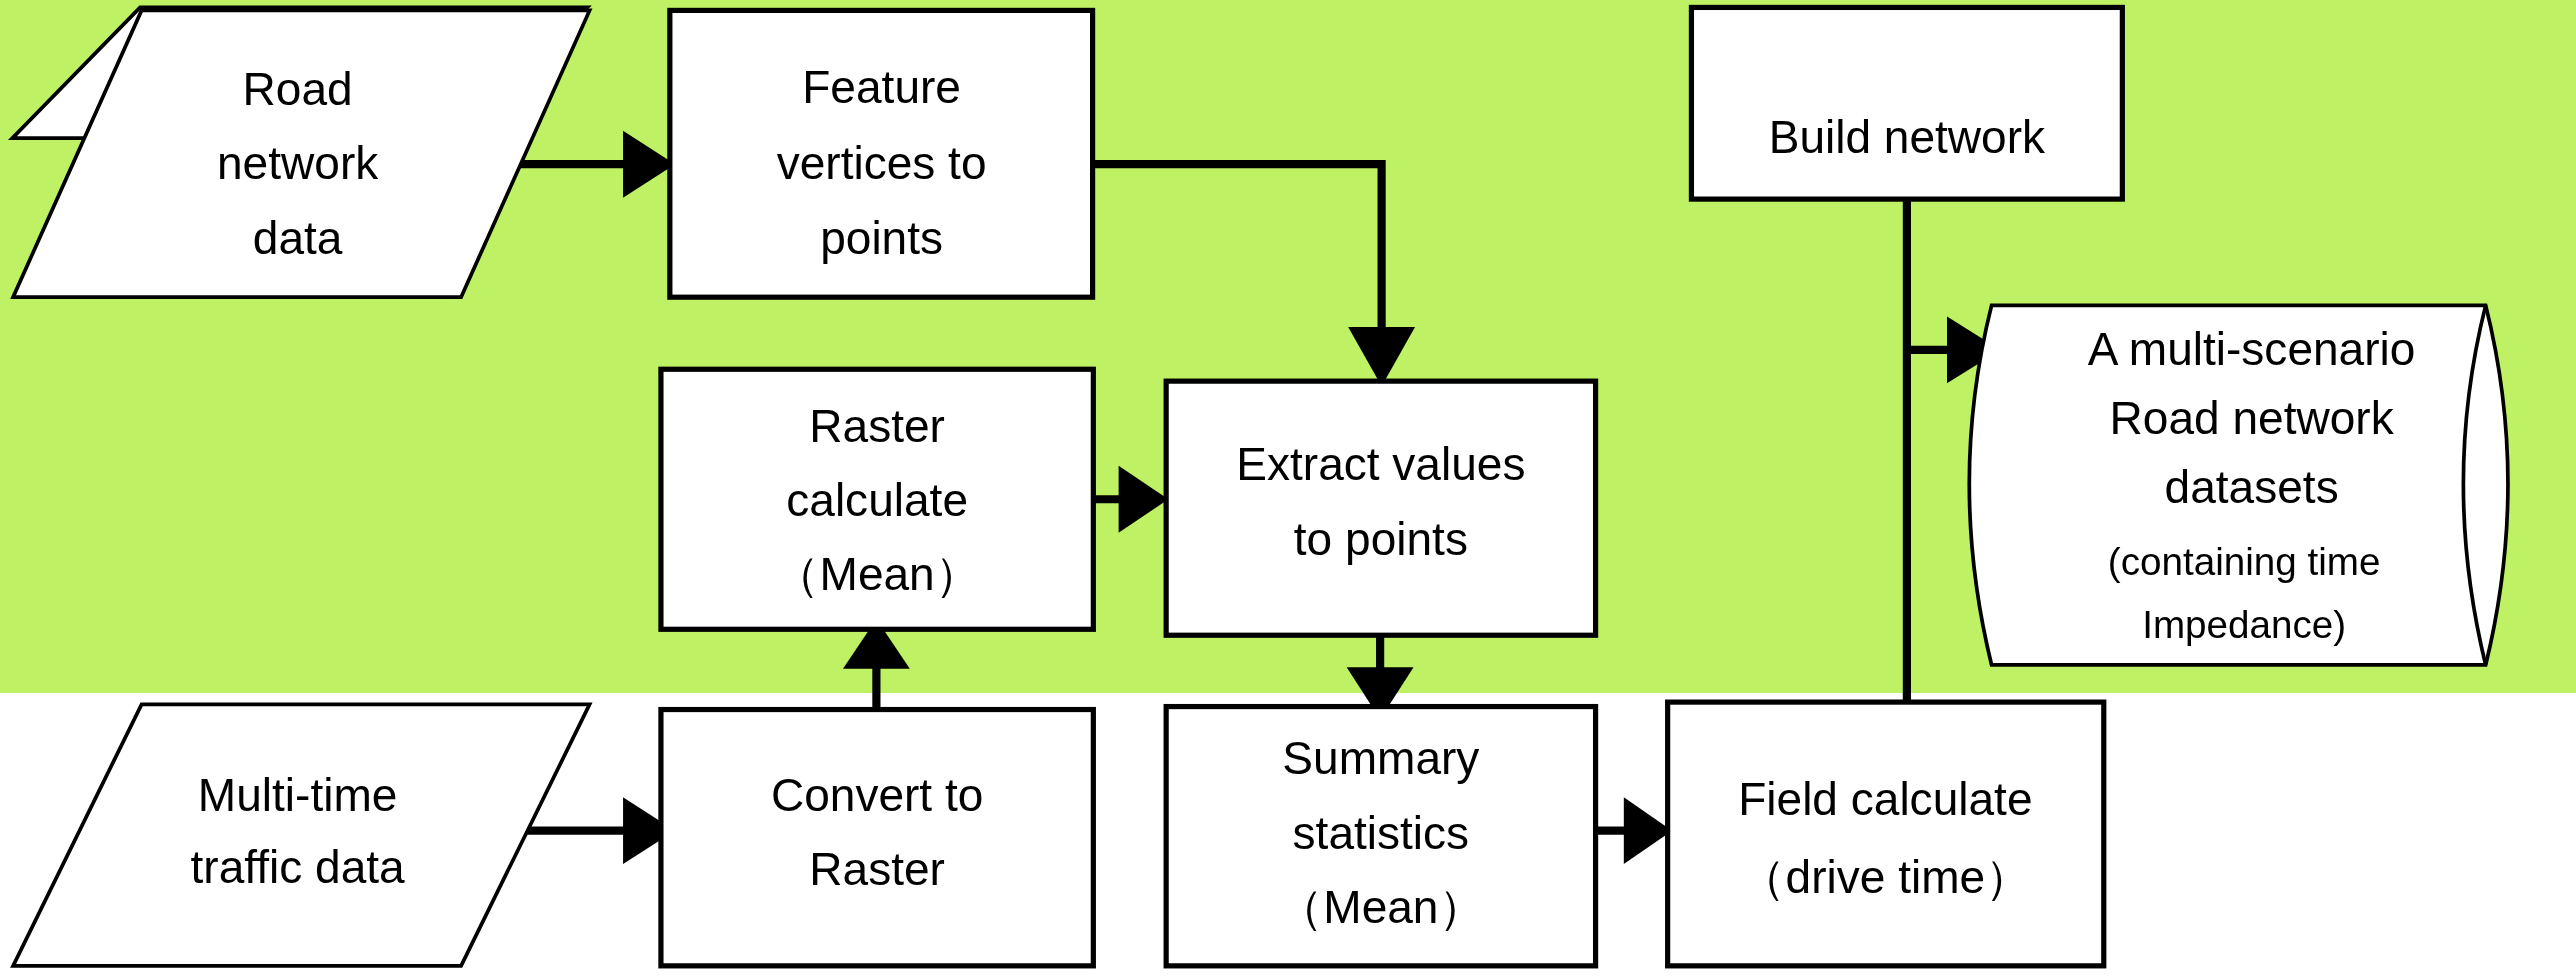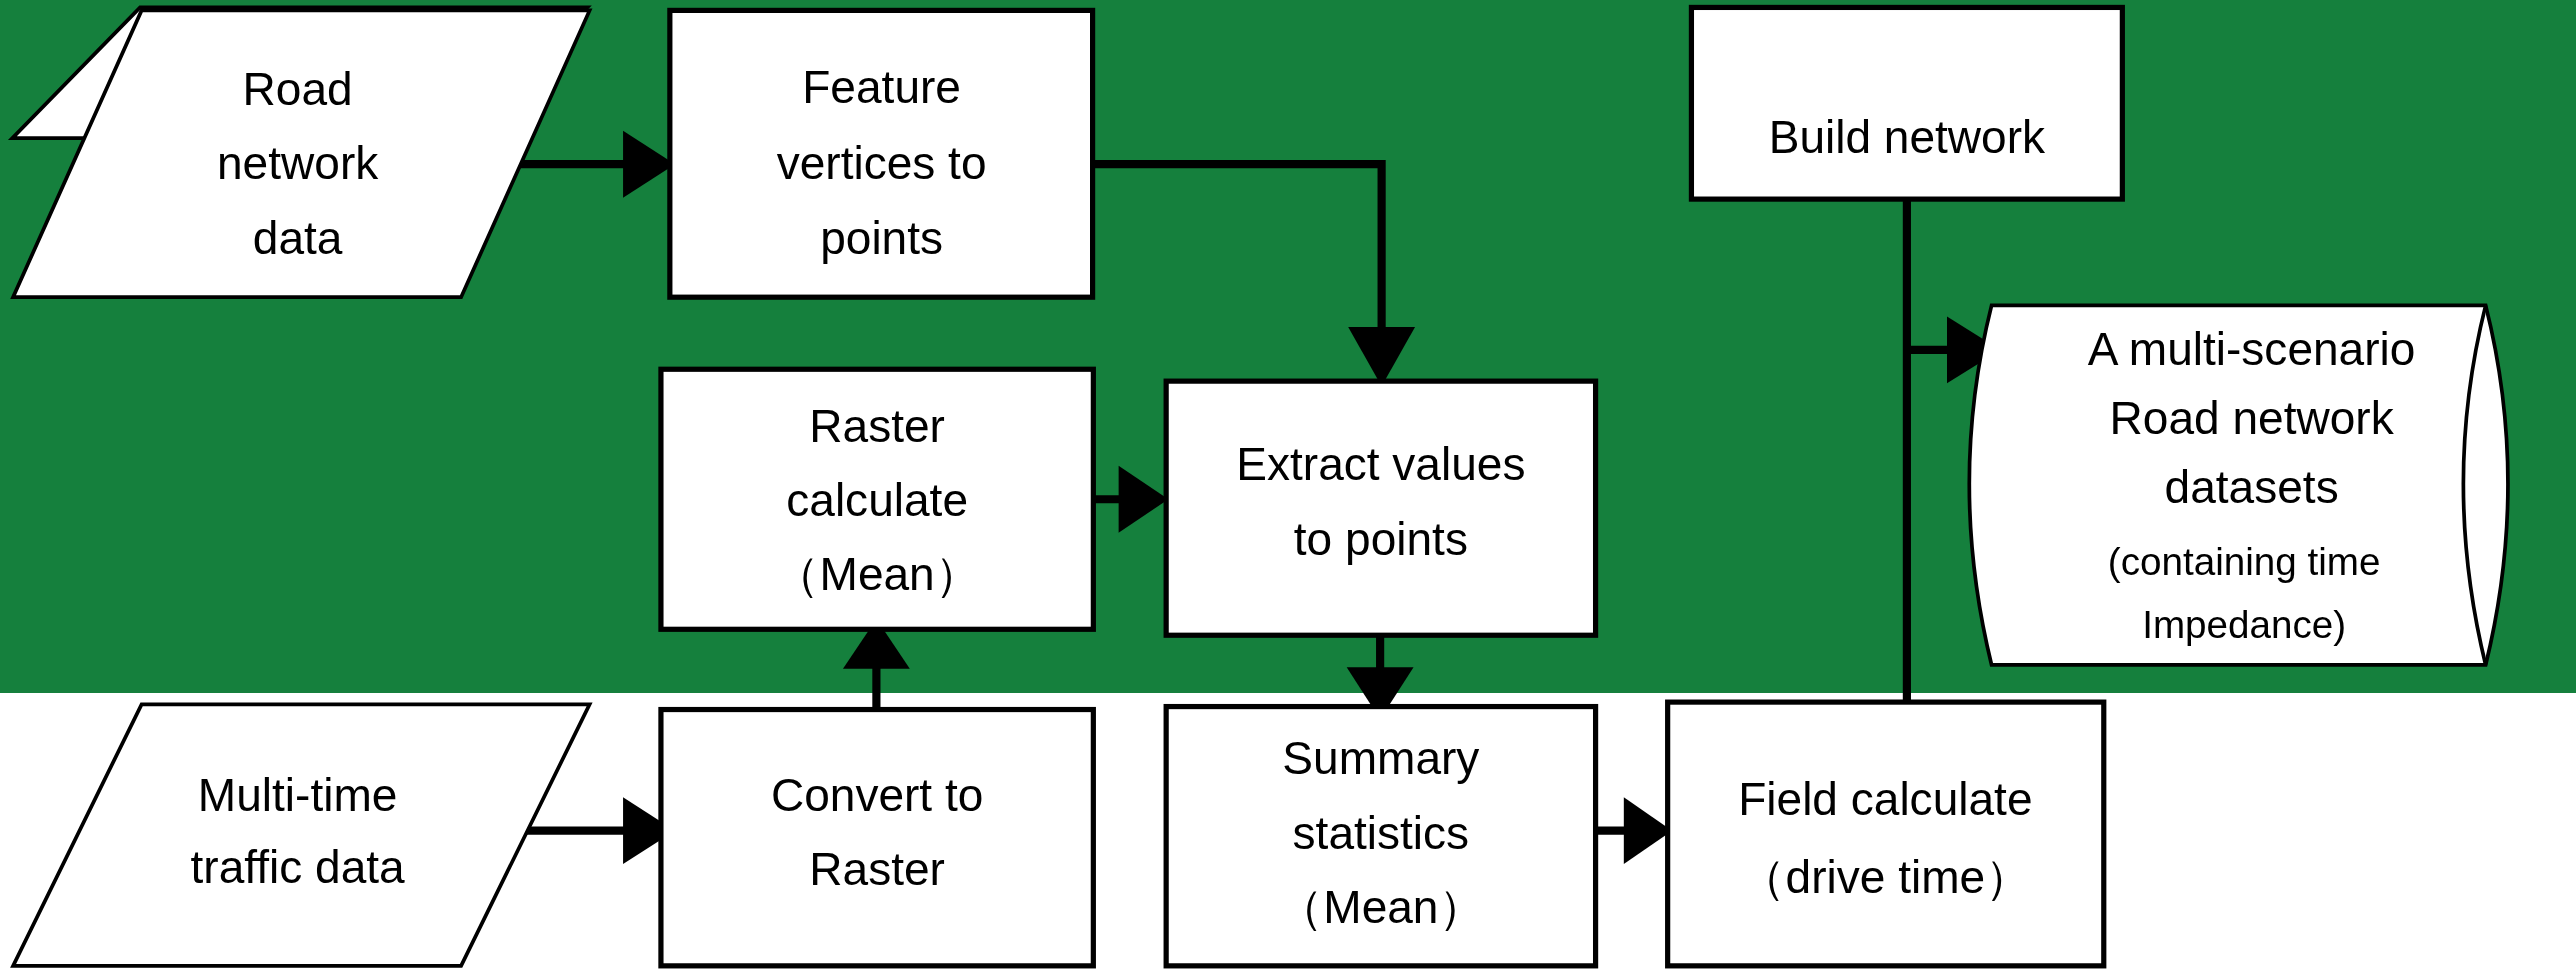--- a/index.html
+++ b/index.html
@@ -10,21 +10,21 @@
   body {
     width: 2576px;
     height: 977px;
     overflow: hidden;
     font-family: "Liberation Sans", sans-serif;
   }
   #flowchart-root {
     position: relative;
     width: 2576px;
     height: 693px;
-    background: #15803d;
+    background: #bef264;
   }
   svg#diagram {
     display: block;
     width: 2576px;
     height: 977px;
   }
   .node-shape {
     fill: #ffffff;
     stroke: #000000;
     stroke-width: 7;

